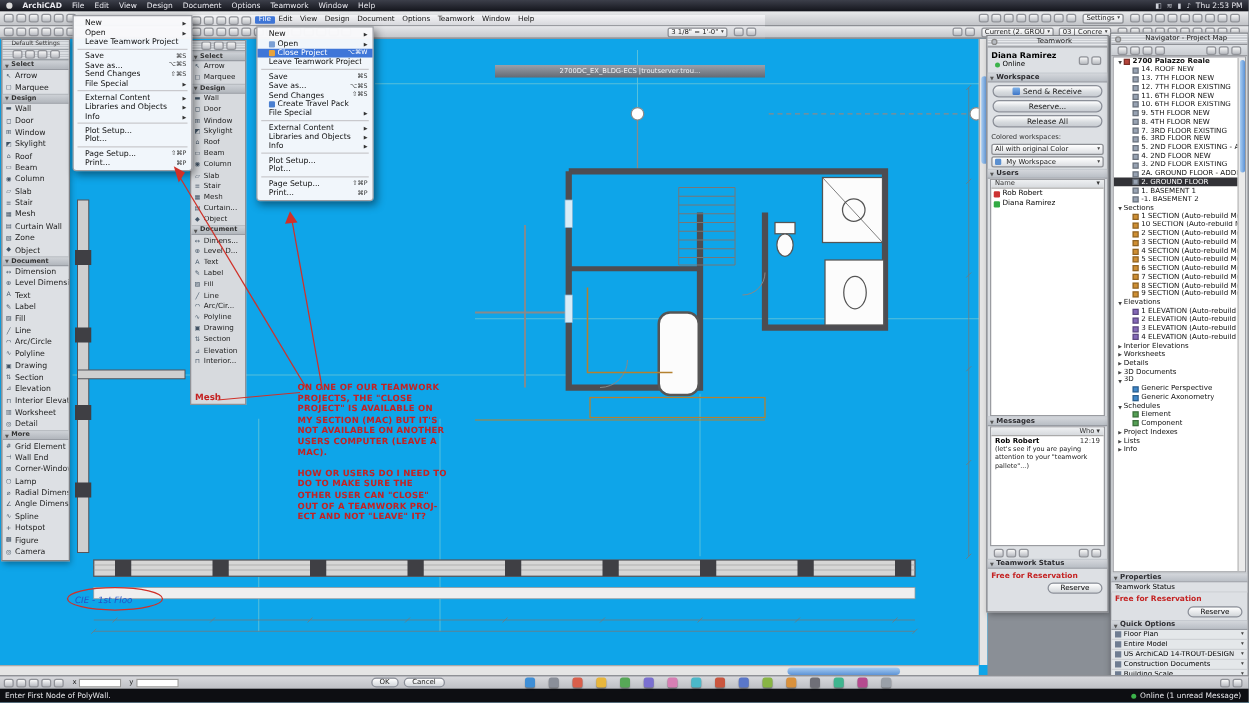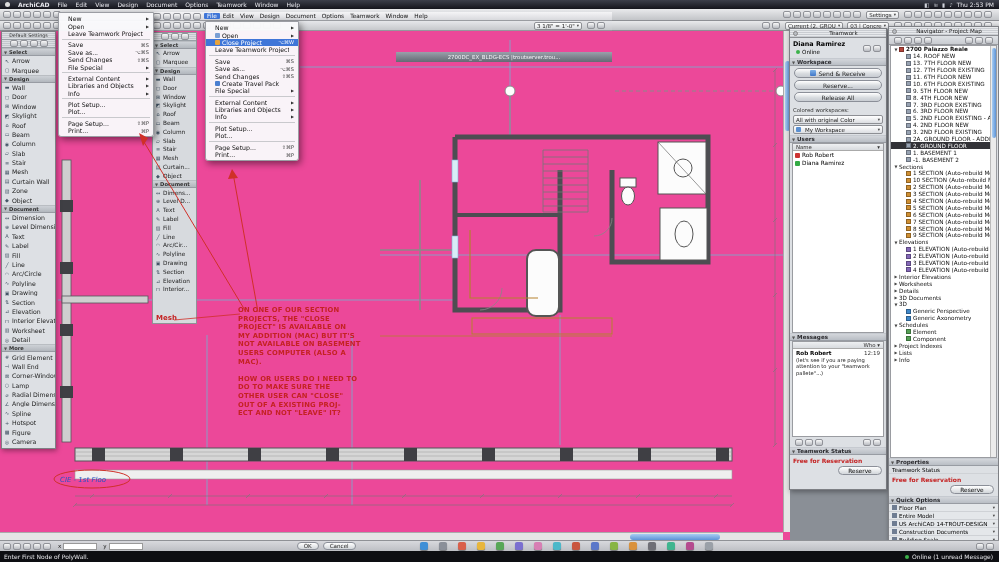--- a/index.html
+++ b/index.html
@@ -21,21 +21,21 @@
 .t1{top:9px;height:12px;}
 .t2{top:21px;height:10px;}
 .stubs{display:inline-flex;align-items:center;padding:0 2px;}
 .stub{display:inline-block;width:8px;height:7px;background:linear-gradient(#f8f8f8,#b9bcc2);border:1px solid #909298;border-radius:2px;margin:0 1px;}
 .combo{display:inline-flex;align-items:center;height:8px;background:linear-gradient(#fff,#dcdee2);border:1px solid #8d8f94;border-radius:2px;font-size:5.5px;padding:0 2px;margin:0 2px;white-space:nowrap;color:#222;}
 .combo .car{margin-left:2px;font-size:4.5px;color:#444;}
 .combo.wide{display:flex;width:90px;height:9px;margin:1px auto;justify-content:space-between;}
 .tb-right{margin-left:auto;display:flex;align-items:center;padding-right:4px;}
 
 
-.canvas{position:absolute;left:0;top:31px;width:790px;height:509px;background:#ec4899;overflow:hidden;z-index:1;}
+.canvas{position:absolute;left:0;top:31px;width:790px;height:509px;background:#0ea5e9;overflow:hidden;z-index:1;}
 .plansvg{position:absolute;left:0;top:0;}
 .vscroll{position:absolute;right:0;top:0;width:7px;height:501px;background:#e5e5e5;border-left:1px solid #aaa;z-index:2;}
 .vthumb{position:absolute;left:1px;top:30px;width:5px;height:70px;border-radius:3px;background:linear-gradient(90deg,#a8cdf3,#5d93d6);}
 .hscroll{position:absolute;left:0;bottom:0;width:783px;height:8px;background:#e5e5e5;border-top:1px solid #aaa;z-index:2;}
 .hthumb{position:absolute;left:630px;top:1px;width:90px;height:6px;border-radius:3px;background:linear-gradient(#a8cdf3,#5d93d6);}
 
 
 .note{position:absolute;left:238px;top:306px;width:145px;font-size:6.8px;line-height:8.6px;font-weight:bold;color:#c42222;letter-spacing:.2px;z-index:12;}
 .note-line{height:8.6px;white-space:nowrap;}
 .room-note{position:absolute;left:156px;top:314px;font-size:7px;font-weight:bold;color:#c42222;z-index:12;}
@@ -880,32 +880,32 @@
           <span class="tbl">Figure</span>
         </div>
         <div class="tbr">
           <span class="tbi">◎</span>
           <span class="tbl">Camera</span>
         </div>
       </div>
   </div>
 
   <div class="note">
-      <div class="note-line">ON ONE OF OUR SECTION</div>
+      <div class="note-line">ON ONE OF OUR TEAMWORK</div>
       <div class="note-line">PROJECTS, THE "CLOSE</div>
       <div class="note-line">PROJECT" IS AVAILABLE ON</div>
-      <div class="note-line">MY ADDITION (MAC) BUT IT'S</div>
-      <div class="note-line">NOT AVAILABLE ON BASEMENT</div>
-      <div class="note-line">USERS COMPUTER (ALSO A</div>
+      <div class="note-line">MY SECTION (MAC) BUT IT'S</div>
+      <div class="note-line">NOT AVAILABLE ON ANOTHER</div>
+      <div class="note-line">USERS COMPUTER (LEAVE A</div>
       <div class="note-line">MAC).</div>
       <div class="note-line"></div>
       <div class="note-line">HOW OR USERS DO I NEED TO</div>
       <div class="note-line">DO TO MAKE SURE THE</div>
       <div class="note-line">OTHER USER CAN "CLOSE"</div>
-      <div class="note-line">OUT OF A EXISTING PROJ-</div>
+      <div class="note-line">OUT OF A TEAMWORK PROJ-</div>
       <div class="note-line">ECT AND NOT "LEAVE" IT?</div>
     </div>
   <div class="room-note">Mesh</div>
   <svg class="redsvg">
     <g stroke="#d03028" fill="none" stroke-width="1">
       <line x1="246" y1="312" x2="141" y2="137"></line>
       <line x1="258" y1="312" x2="233" y2="173"></line>
       <line x1="174" y1="320" x2="240" y2="314" stroke-width="0.8"></line>
       <ellipse cx="92" cy="479" rx="38" ry="9"></ellipse>
     </g>

